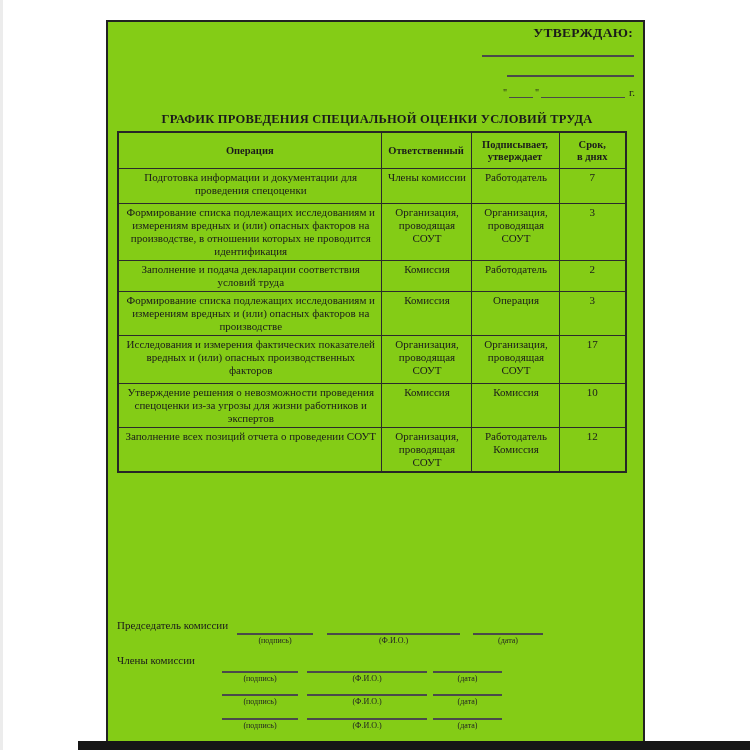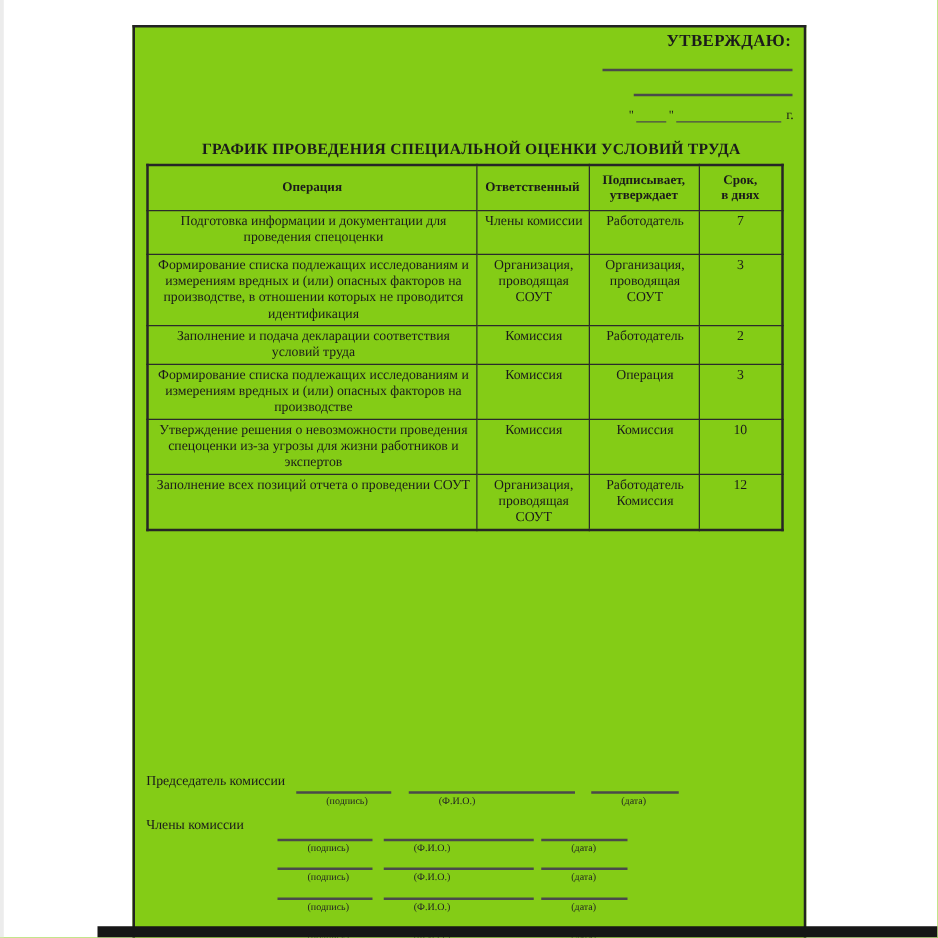--- a/index.html
+++ b/index.html
@@ -46,21 +46,21 @@
   }
   table.sched td{
     font-size:11px;line-height:13px;vertical-align:top;text-align:center;
     padding:2px 3px 2px 5px;
   }
   table.sched td.num{text-align:center;padding:2px 1px;}
   col.c1{width:263px;} col.c2{width:90px;} col.c3{width:88px;} col.c4{width:67px;}
   
   .sig-label{position:absolute;font-size:11px;}
   .sig-line{position:absolute;height:1.5px;background:#4a4a4a;}
-  .sig-sub{position:absolute;font-size:8px;text-align:left;color:#222;margin-left:24px;}
+  .sig-sub{position:absolute;font-size:8px;text-align:center;color:#222;}
 </style>
 </head>
 <body>
 
 <div class="scan-edge"></div>
 
 <div class="page">
 
   <div class="approve-label">УТВЕРЖДАЮ:</div>
   <div class="blank-line line-1"></div>
@@ -108,20 +108,26 @@
       <td>Комиссия</td>
       <td>Работодатель</td>
       <td class="num">2</td>
     </tr>
     <tr style="height:43px;">
       <td>Формирование списка подлежащих исследованиям и измерениям вредных и (или) опасных факторов на производстве</td>
       <td>Комиссия</td>
       <td>Операция</td>
       <td class="num">3</td>
     </tr>
+    <tr style="height:48px;">
+      <td>Исследования и измерения фактических показателей вредных и (или) опасных производственных факторов</td>
+      <td>Организация, проводящая СОУТ</td>
+      <td>Организация, проводящая СОУТ</td>
+      <td class="num">17</td>
+    </tr>
     <tr style="height:41px;">
       <td>Утверждение решения о невозможности проведения спецоценки из-за угрозы для жизни работников и экспертов</td>
       <td>Комиссия</td>
       <td>Комиссия</td>
       <td class="num">10</td>
     </tr>
     <tr style="height:39px;margin-top:32px;">
       <td>Заполнение всех позиций отчета о проведении СОУТ</td>
       <td>Организация, проводящая СОУТ</td>
       <td>Работодатель

